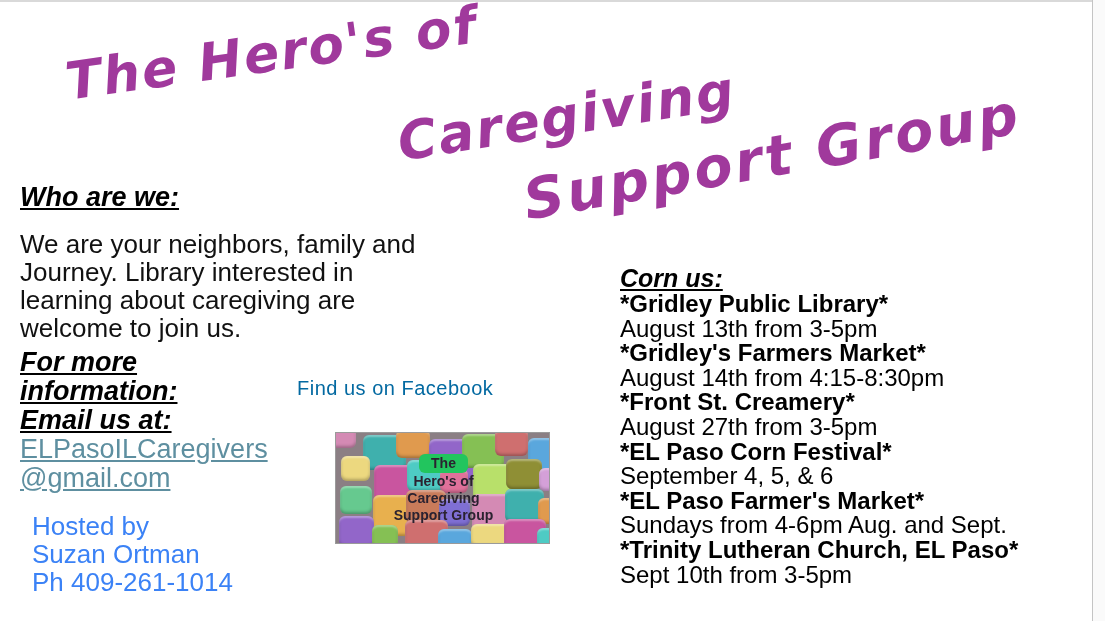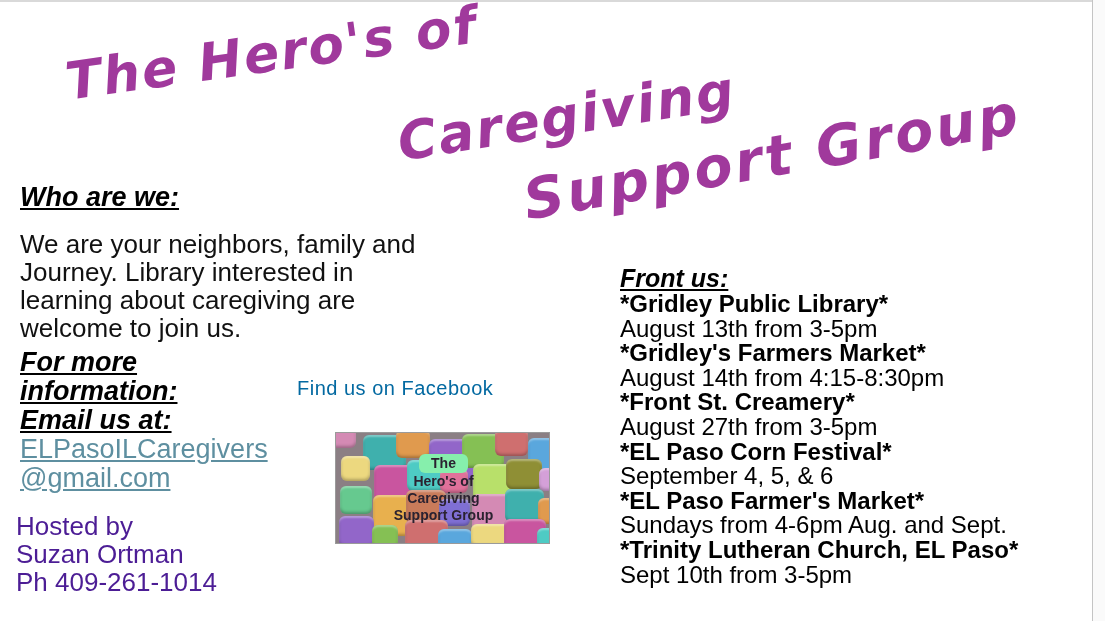--- a/index.html
+++ b/index.html
@@ -21,35 +21,35 @@
   .tl3 { left:524px; top:168px; font-size:56px; letter-spacing:3px; transform:rotate(-10deg); }
 
   
   .left-col { position:absolute; left:20px; top:183px; width:480px; color:#111111; }
   .h-underline { font-weight:bold; font-style:italic; text-decoration:underline;
                  font-size:27px; line-height:29px; color:#000000; }
   .body-line { font-size:26px; line-height:28px; }
   .who-body { margin-top:18px; }
   .info-block { position:absolute; left:20px; top:348px; width:300px; }
   .email-link { font-size:27px; line-height:29px; text-decoration:underline; cursor:pointer; }
-  .host-block { position:absolute; left:16px; top:512px; width:300px;
-                font-size:26px; line-height:28px; color:#4c1d95; }
+  .host-block { position:absolute; left:32px; top:512px; width:300px;
+                font-size:26px; line-height:28px; color:#3b82f6; }
 
   
   .fb-caption { position:absolute; left:297px; top:377px; font-size:20px; color:#0369a1;
                 letter-spacing:0.5px; white-space:nowrap; }
   .fb-image { position:absolute; left:335px; top:432px; width:215px; height:112px;
               background:#8b7f84; border:1px solid #9a9a9a; overflow:hidden; }
   .tile { position:absolute; border-radius:6px; box-shadow:inset 0 -2px 3px rgba(0,0,0,.25),
           inset 0 2px 2px rgba(255,255,255,.35); }
   .fb-text { position:absolute; left:0; top:0; width:215px; height:112px; z-index:5;
              display:flex; flex-direction:column; align-items:center; justify-content:center;
              font-weight:bold; color:#2b2230; font-size:14px; line-height:17px;
              text-align:center; }
-  .fb-text .the-chip { background:#86efac; border-radius:6px; padding:1px 12px; }
+  .fb-text .the-chip { background:#22c55e; border-radius:6px; padding:1px 12px; }
 
   
   .right-col { position:absolute; left:620px; top:265px; width:475px; color:#000000; }
   .join-h { font-weight:bold; font-style:italic; text-decoration:underline;
             font-size:25px; line-height:27px; }
   .event-name { font-weight:bold; font-size:24px; line-height:24.6px; white-space:nowrap; }
   .event-time { font-weight:normal; font-size:24px; line-height:24.6px; white-space:nowrap; }
 </style>
 </head>
 <body>
@@ -124,21 +124,21 @@
       </div>
     <div class="fb-text">
       <span class="the-chip">The</span>
       <span>Hero's of</span>
       <span>Caregiving</span>
       <span>Support Group</span>
     </div>
   </div>
 
   <div class="right-col">
-    <div class="join-h">Front us:</div>
+    <div class="join-h">Corn us:</div>
 
     <div>
       <div class="event-name">*Gridley Public Library*</div>
       <div class="event-time">August 13th from 3-5pm</div>
     </div>
     <div>
       <div class="event-name">*Gridley's Farmers Market*</div>
       <div class="event-time">August 14th from 4:15-8:30pm</div>
     </div>
     <div>

